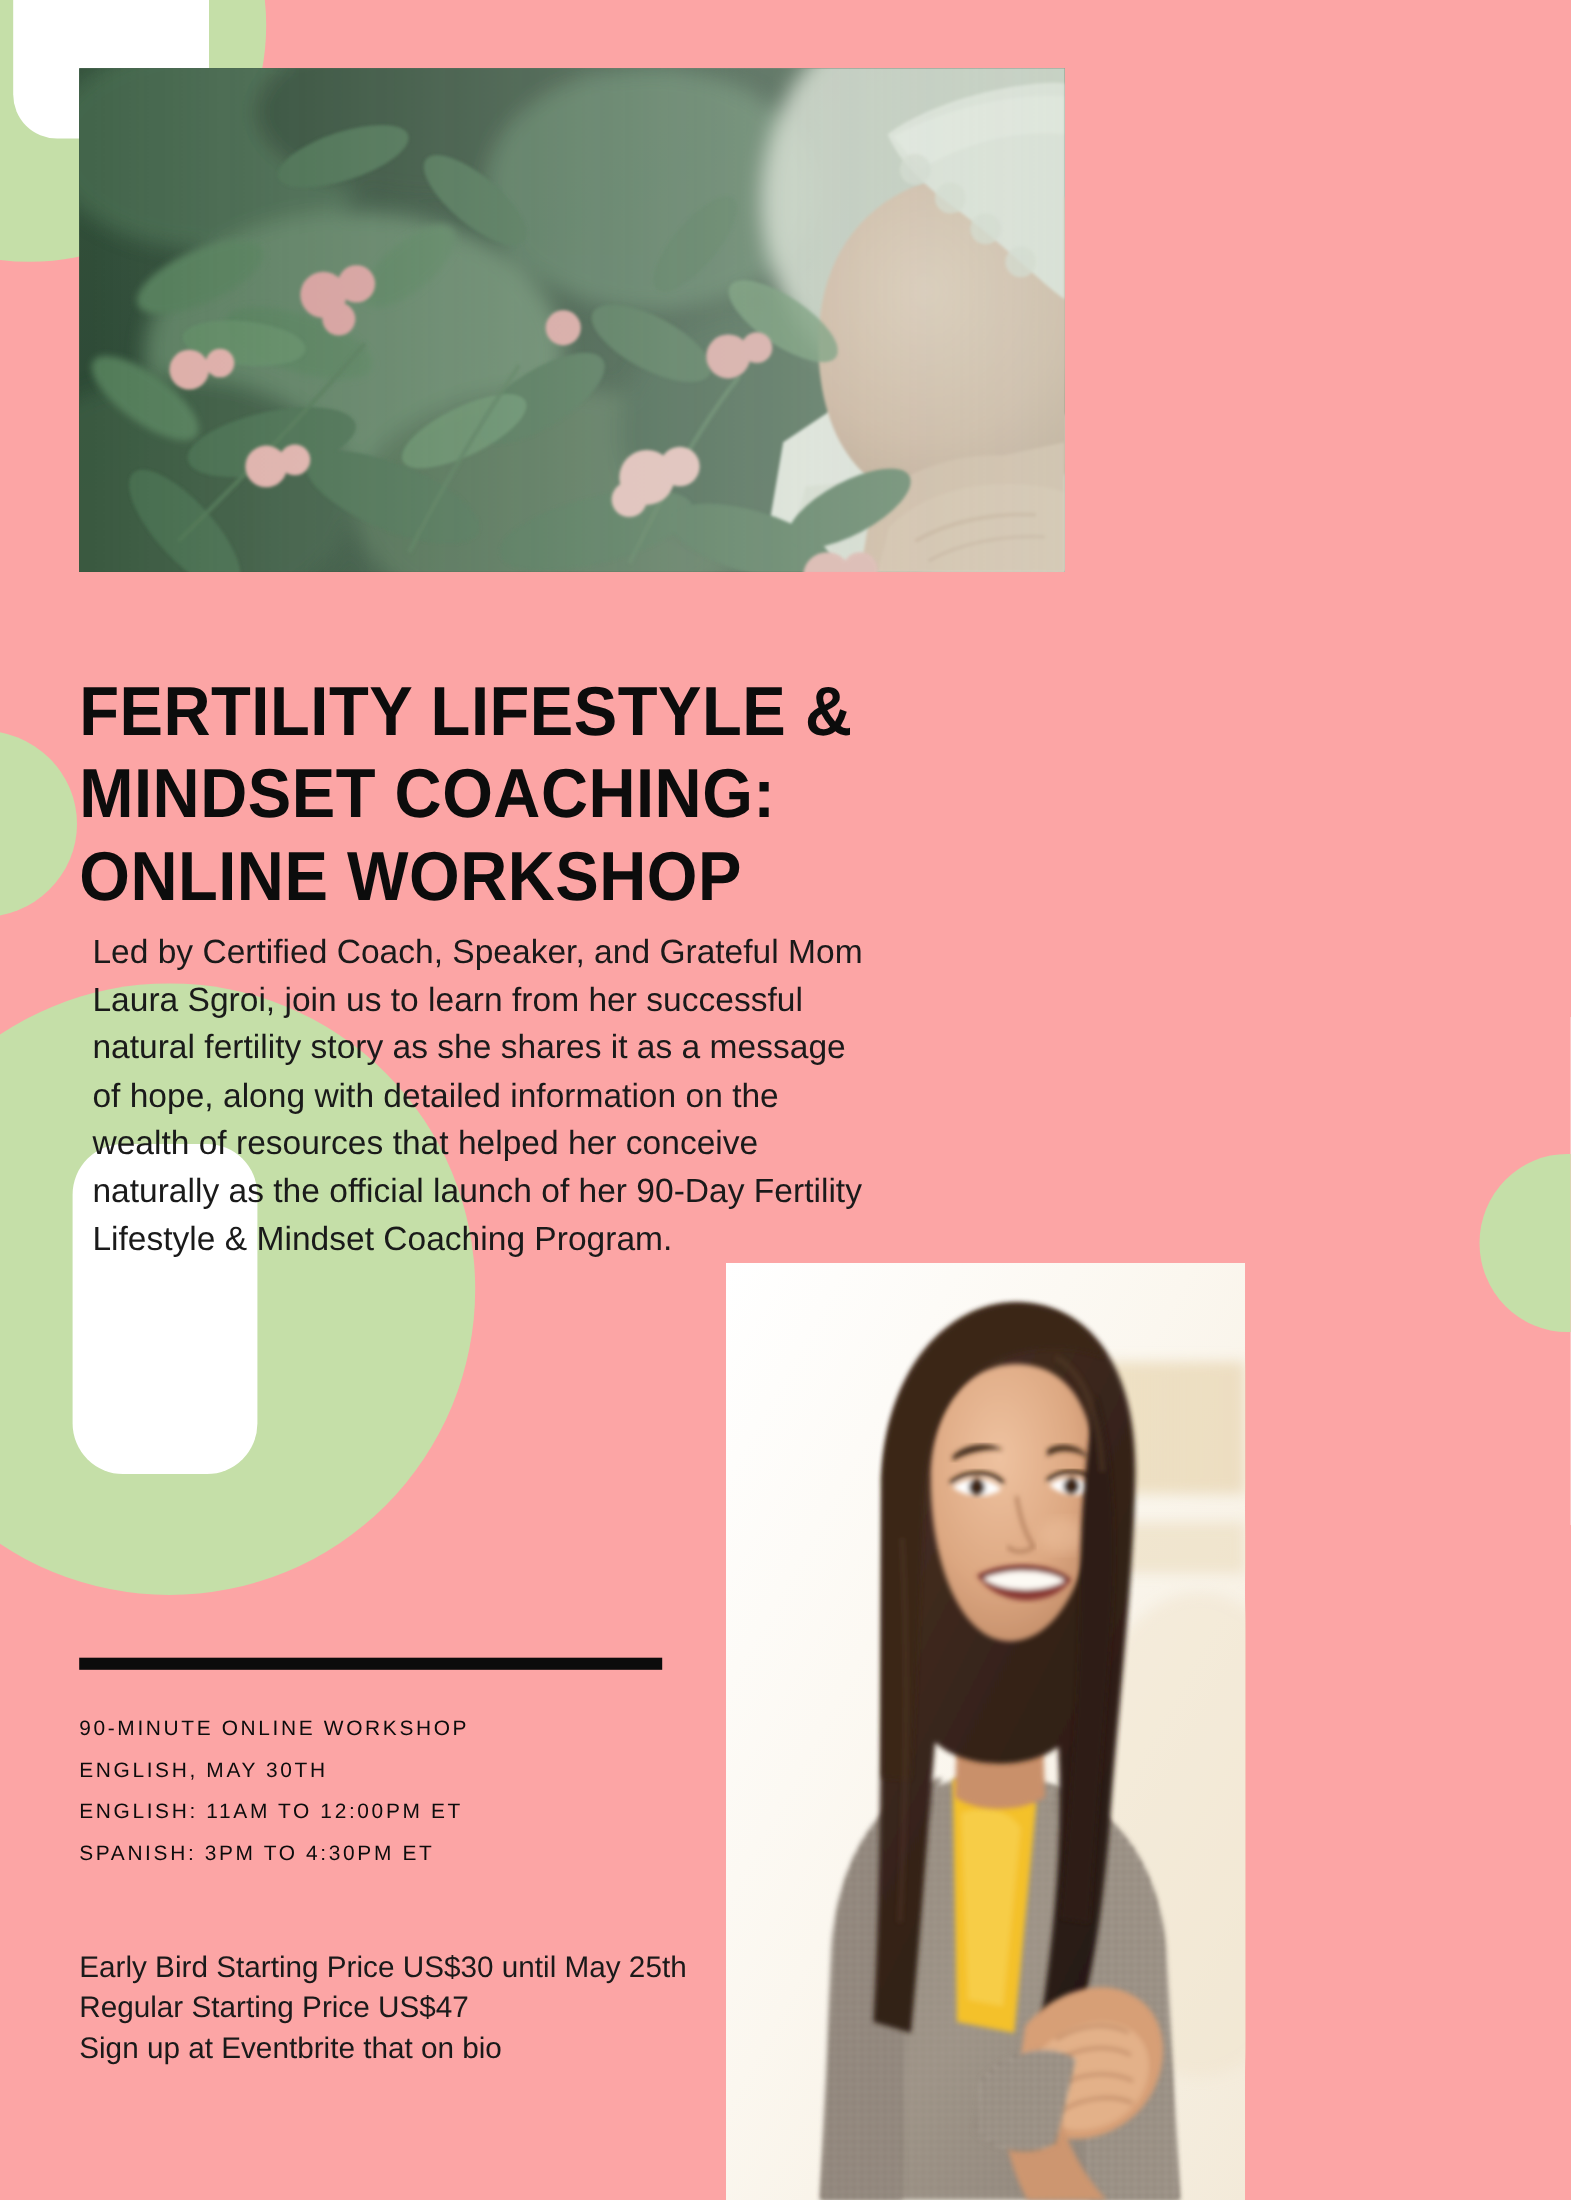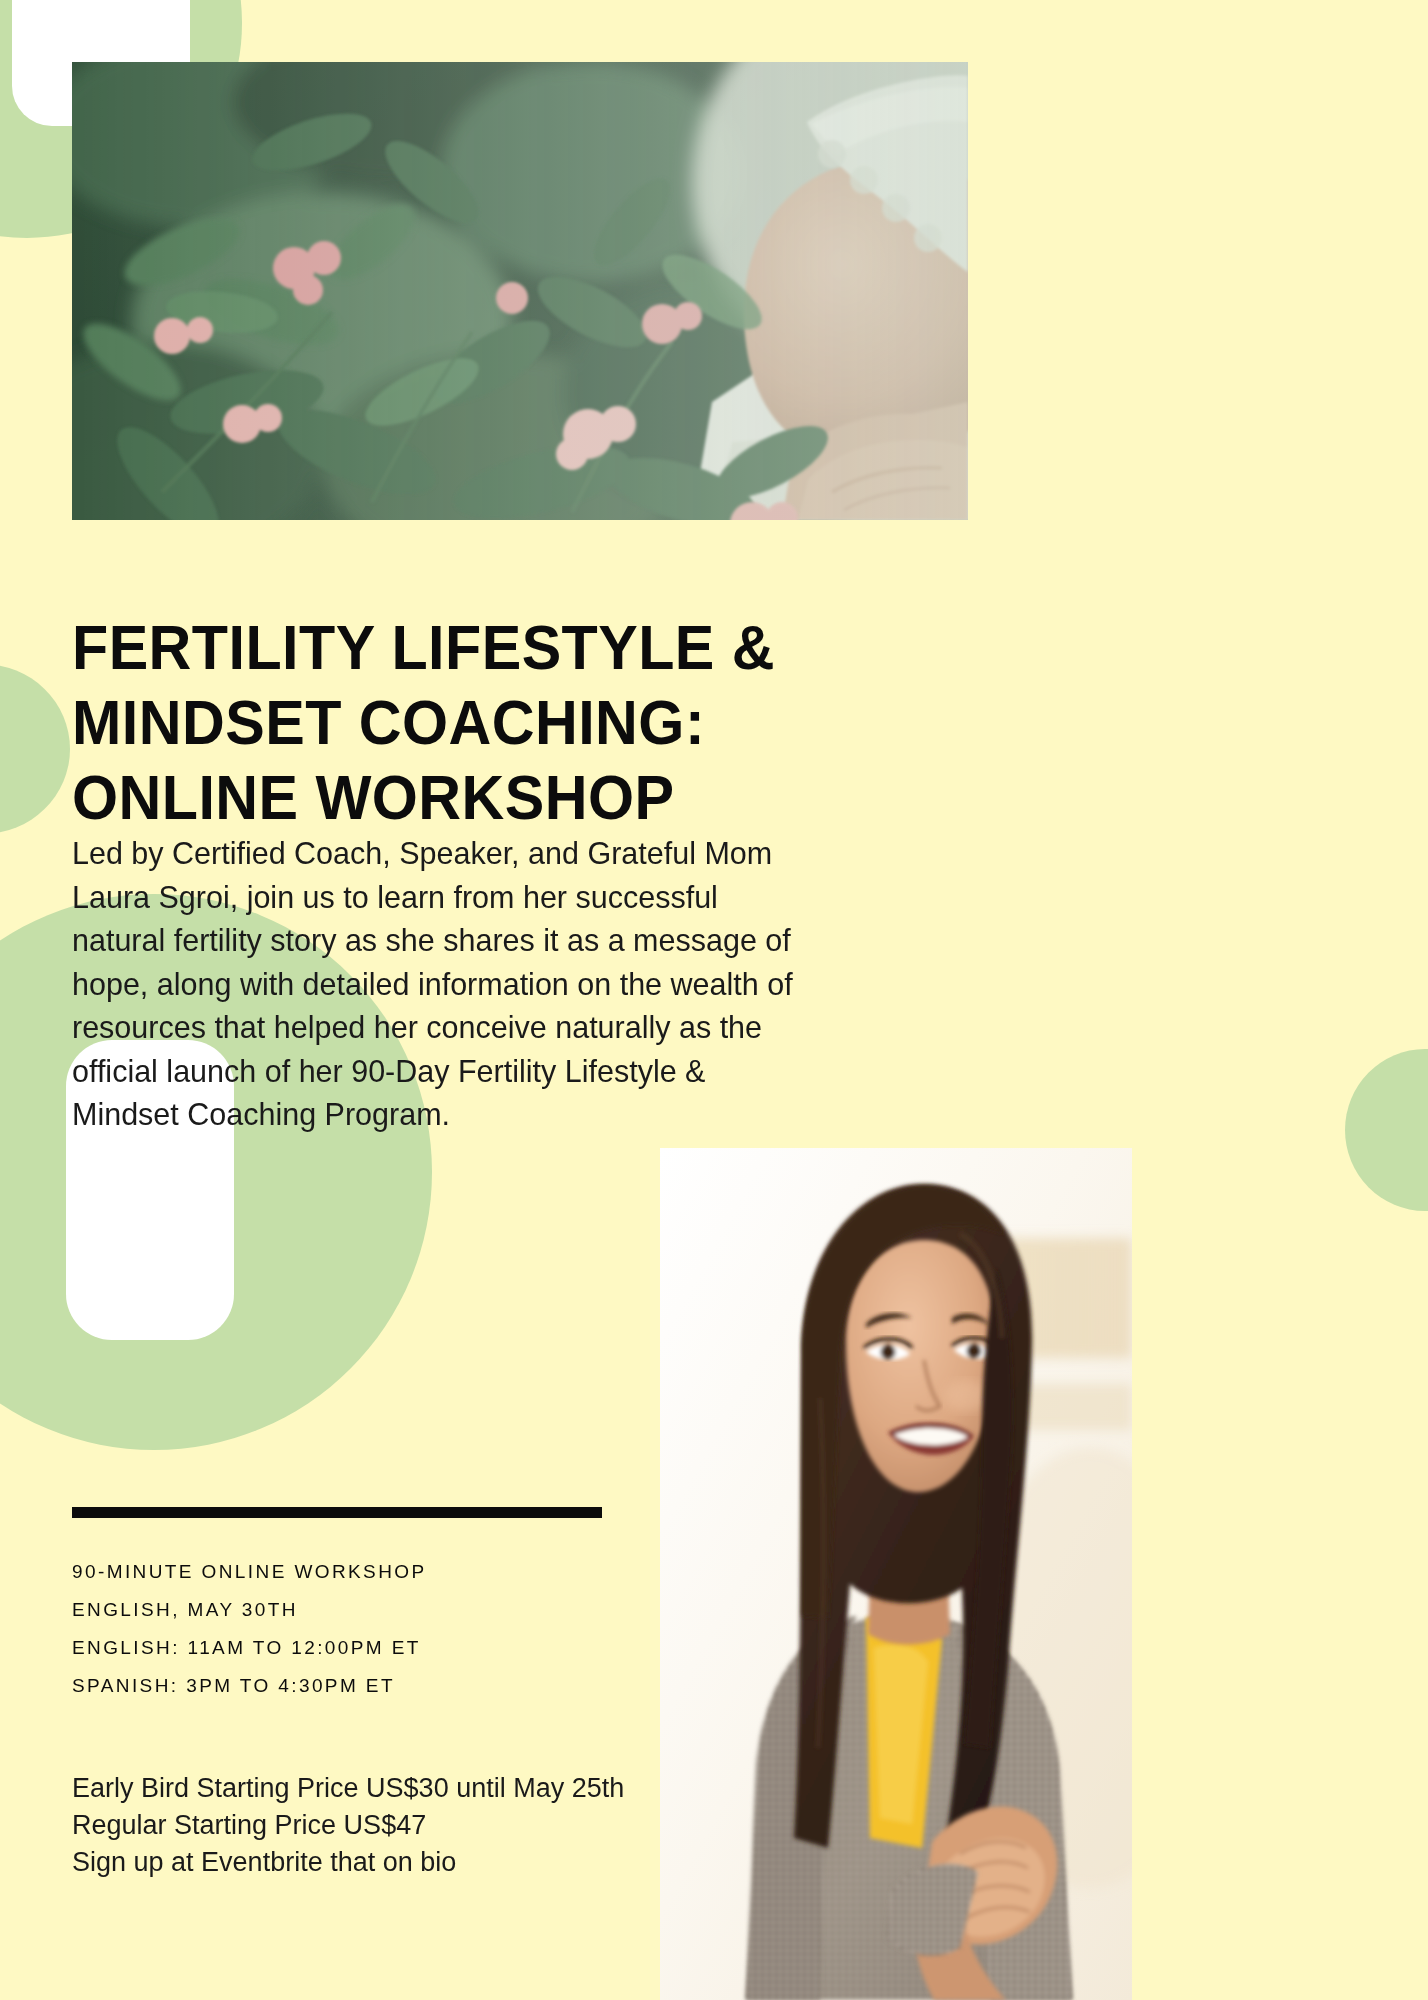--- a/index.html
+++ b/index.html
@@ -4,21 +4,21 @@
 <style>
   html, body {
     margin: 0;
     padding: 0;
     background: #ffffff;
   }
   #poster {
     position: relative;
     width: 1428px;
     height: 2000px;
-    background: #fef9c3;
+    background: #fca5a5;
     overflow: hidden;
     font-family: "Liberation Sans", sans-serif;
   }
 
   
   .blob {
     position: absolute;
     background: #c5dfa8;
     border-radius: 50%;
     z-index: 0;
@@ -110,21 +110,21 @@
 
   #body-copy {
     left: 72px;
     top: 832px;
     width: 740px;
     font-size: 30.5px;
     line-height: 43.5px;
     font-weight: 400;
     color: #1a1a1a;
   }
-  #body-copy p { margin: 0; }
+  #body-copy p { margin: 12px; }
 
   #rule {
     left: 72px;
     top: 1507px;
     width: 530px;
     height: 11px;
     background: #0c0c0c;
   }
 
   #details {

